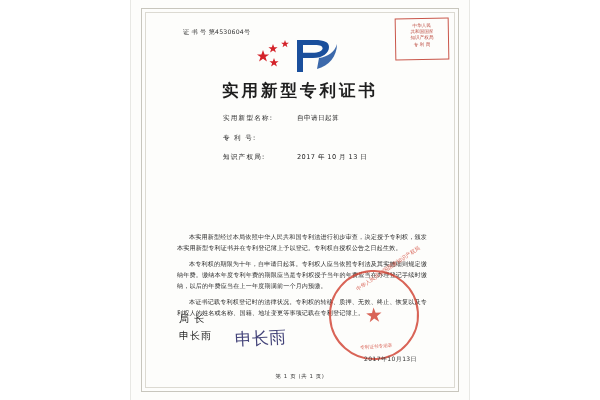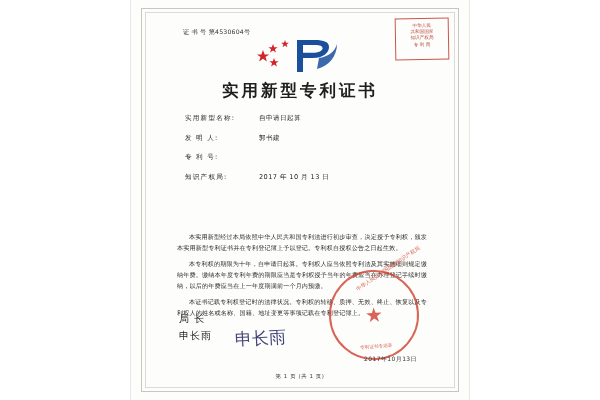--- a/index.html
+++ b/index.html
@@ -125,20 +125,21 @@
     left: 36px;
     top: 100px;
     right: 24px;
   }
   .field-row {
     display: flex;
     align-items: baseline;
     margin-bottom: 10.5px;
     font-size: 6.6px;
     color: #262626;
+    margin-left: 38px;
   }
   .field-label {
     width: 74px;
     flex: 0 0 74px;
     letter-spacing: 1.2px;
     white-space: nowrap;
   }
   .field-value {
     flex: 1 1 auto;
     letter-spacing: 0.4px;
@@ -278,24 +279,20 @@
       </div>
 
       <div class="cert-title">实用新型专利证书</div>
 
       <div class="fields">
         <div class="field-row">
           <div class="field-label">实用新型名称:</div>
           <div class="field-value">自申请日起算</div>
         </div>
         <div class="field-row">
-          <div class="field-label">发 明 人:</div>
-          <div class="field-value">郭书建</div>
-        </div>
-        <div class="field-row">
           <div class="field-label">专 利 号:</div>
         </div>
         <div class="field-row">
           <div class="field-label">知识产权局:</div>
           <div class="field-value">2017 年 10 月 13 日</div>
         </div>
       </div>
 
       <div class="body-text">
         <p>本实用新型经过本局依照中华人民共和国专利法进行初步审查，决定授予专利权，颁发本实用新型专利证书并在专利登记簿上予以登记。专利权自授权公告之日起生效。</p>

